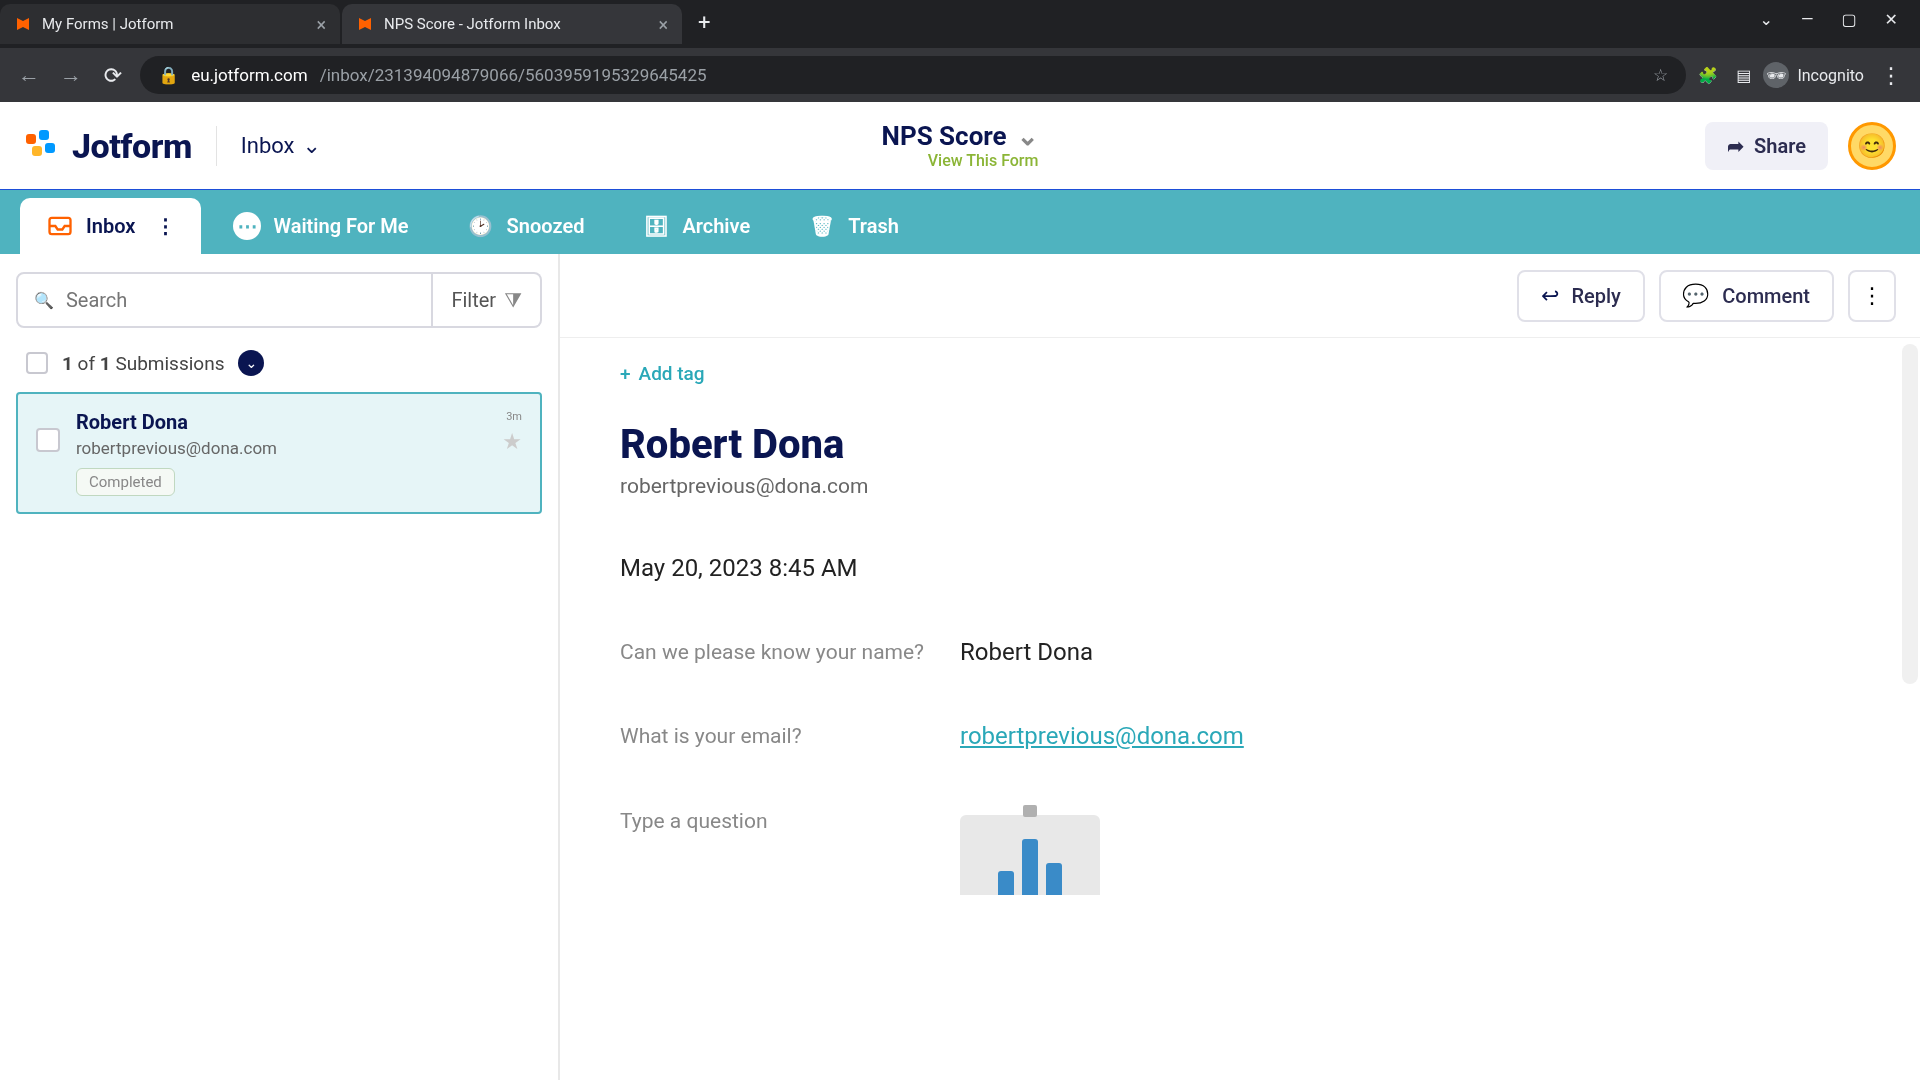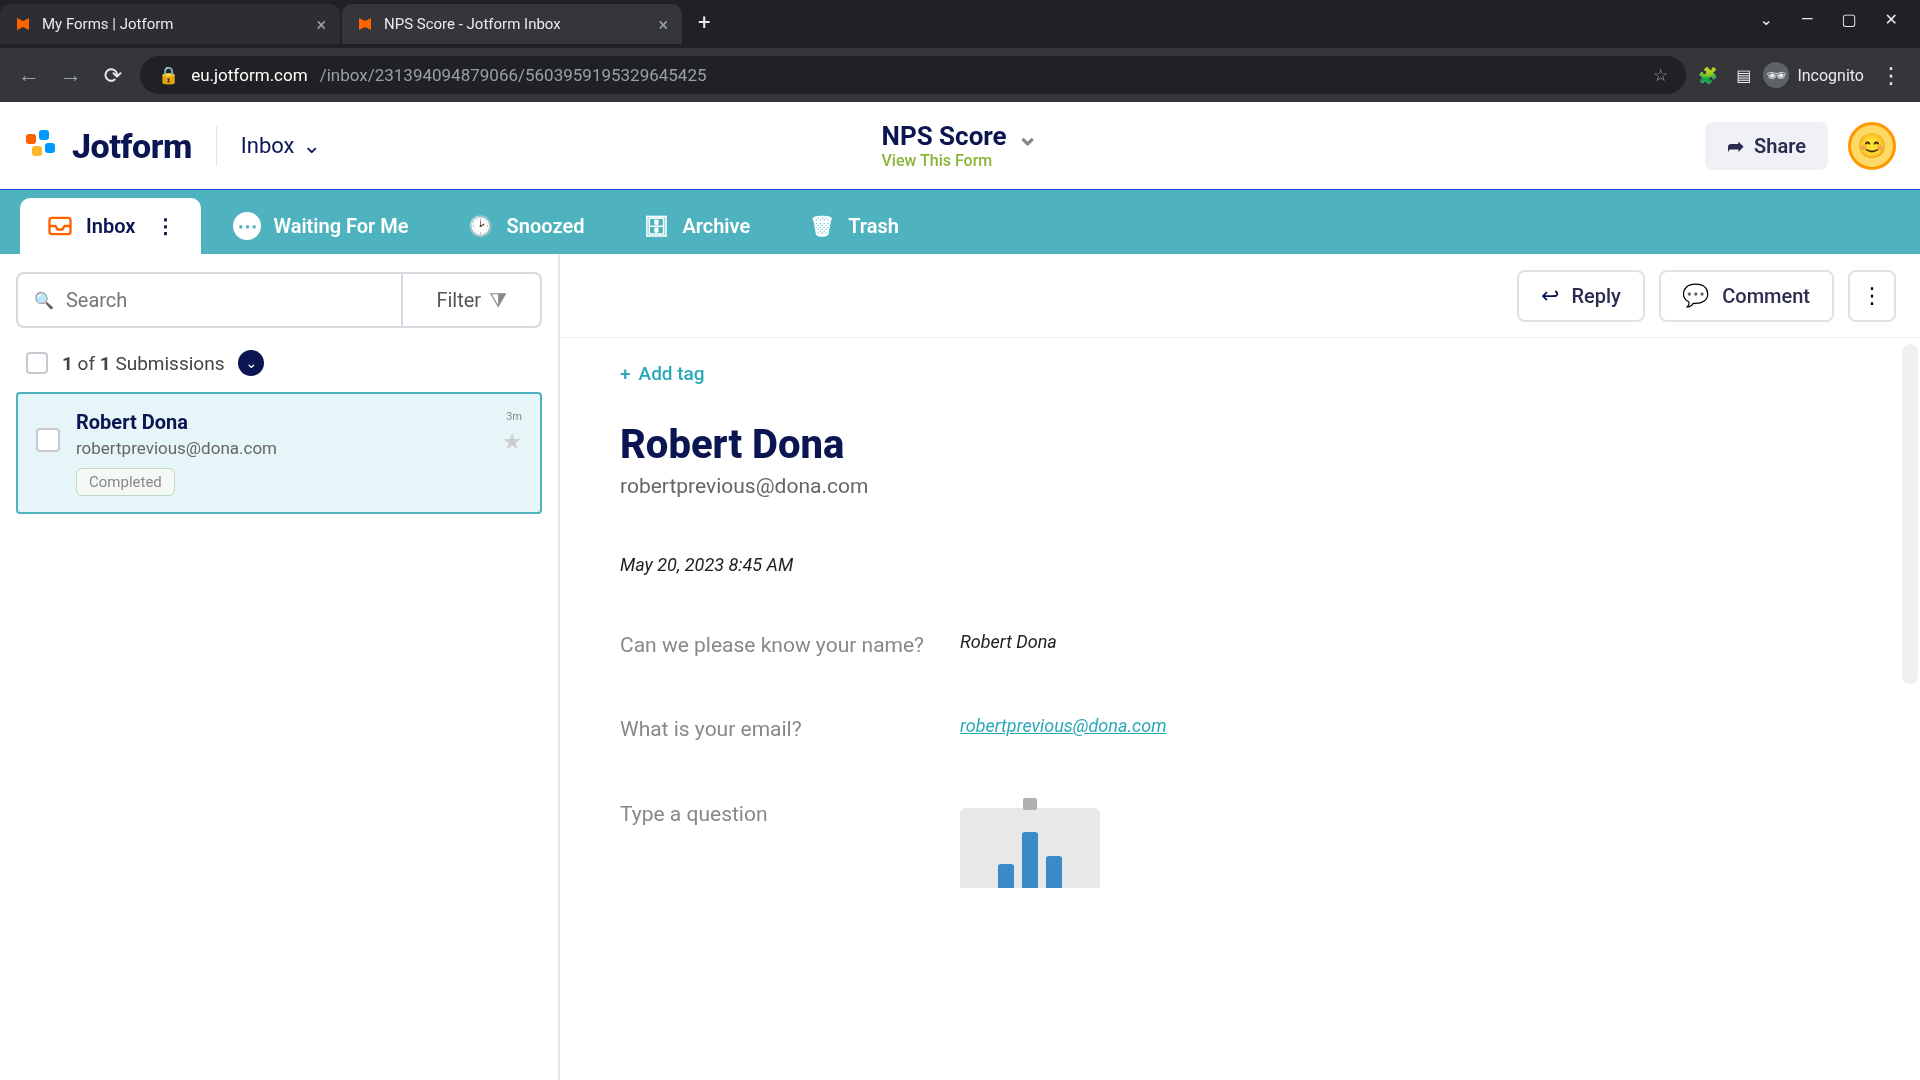--- a/index.html
+++ b/index.html
@@ -28,42 +28,42 @@
 .incognito-badge { display: flex; align-items: center; gap: 8px; color: #e8eaed; font-size: 16px; }
 .incognito-icon { width: 26px; height: 26px; border-radius: 50%; background: #5f6368; display: flex; align-items: center; justify-content: center; }
 
 
 .app-header { height: 88px; background: #fff; display: flex; align-items: center; padding: 0 24px; border-bottom: 1px solid #1d4ed8; }
 .logo { display: flex; align-items: center; gap: 12px; }
 .logo-mark { width: 36px; height: 36px; }
 .logo-text { font-size: 34px; font-weight: 800; color: #0a1551; letter-spacing: -0.5px; }
 .divider { width: 1px; height: 40px; background: #e3e3e3; margin: 0 24px; }
 .inbox-selector { display: flex; align-items: center; gap: 8px; font-size: 22px; color: #0a1551; cursor: pointer; }
-.header-center { position: absolute; left: 50%; transform: translateX(-50%); text-align: left; }
+.header-center { position: absolute; left: 50%; transform: translateX(-50%); text-align: right; }
 .form-title { font-size: 26px; font-weight: 700; color: #0a1551; display: flex; align-items: center; gap: 10px; justify-content: center; }
 .view-form-link { font-size: 16px; color: #8bb536; font-weight: 500; }
 .header-right { margin-left: auto; display: flex; align-items: center; gap: 20px; }
 .share-btn { background: #f0f0f7; border-radius: 8px; padding: 12px 22px; display: flex; align-items: center; gap: 10px; font-size: 20px; font-weight: 600; color: #2c2c50; }
 .avatar { width: 48px; height: 48px; border-radius: 50%; border: 3px solid #ff9800; background: #ffd966; display: flex; align-items: center; justify-content: center; font-size: 24px; }
 
 
 .folder-bar { height: 64px; background: #4fb3bf; display: flex; align-items: flex-end; padding: 0 20px; gap: 6px; }
 .folder-tab { height: 56px; display: flex; align-items: center; gap: 12px; padding: 0 26px; font-size: 20px; font-weight: 600; color: #fff; border-radius: 10px 10px 0 0; cursor: pointer; }
 .folder-tab.active { background: #fff; color: #0a1551; }
 .folder-tab .ficon { width: 28px; height: 28px; display: flex; align-items: center; justify-content: center; border-radius: 6px; }
 .folder-tab.active .ficon { }
 .folder-more { color: #0a1551; font-size: 20px; margin-left: -4px; }
 
 
 .main { display: flex; height: calc(1080px - 48px - 54px - 88px - 64px); }
 .sidebar { width: 560px; border-right: 2px solid #e8e8e8; padding: 18px 16px; }
 .search-row { display: flex; gap: 0; margin-bottom: 22px; }
 .search-box { flex: 1; border: 2px solid #d8d8e0; border-radius: 8px 0 0 8px; height: 56px; display: flex; align-items: center; padding: 0 16px; gap: 12px; }
 .search-box input { border: none; outline: none; font-size: 20px; flex: 1; background: transparent; }
-.filter-btn { border: 2px solid #d8d8e0; border-left: none; border-radius: 0 8px 8px 0; padding: 0 33px; display: flex; align-items: center; gap: 8px; font-size: 20px; color: #555; }
+.filter-btn { border: 2px solid #d8d8e0; border-left: none; border-radius: 0 8px 8px 0; padding: 0 18px; display: flex; align-items: center; gap: 8px; font-size: 20px; color: #555; }
 .filter-icon { color: #888; }
 
 .sub-count-row { display: flex; align-items: center; gap: 14px; padding: 0 10px 16px; font-size: 19px; color: #444; }
 .sub-count-row .checkbox { width: 22px; height: 22px; border: 2px solid #c8c8d0; border-radius: 4px; }
 .sub-count-row b { font-weight: 700; }
 .sort-btn { width: 26px; height: 26px; border-radius: 50%; background: #0a1551; color: #fff; display: flex; align-items: center; justify-content: center; font-size: 14px; }
 
 .submission-item { border: 2px solid #4fb3bf; background: #e6f5f7; border-radius: 4px; padding: 16px 18px; display: flex; gap: 16px; }
 .submission-item .checkbox { width: 24px; height: 24px; border: 2px solid #c8c8d0; border-radius: 4px; background: #fff; margin-top: 18px; flex-shrink: 0; }
 .submission-main { flex: 1; }
@@ -81,21 +81,21 @@
 .tb-btn .bicon { font-size: 22px; }
 .tb-more { border: 2px solid #e0e0e8; border-radius: 8px; width: 48px; height: 52px; display: flex; align-items: center; justify-content: center; font-size: 22px; }
 
 .detail-body { padding: 24px 60px; }
 .add-tag { color: #2aa8b8; font-size: 19px; font-weight: 500; display: flex; align-items: center; gap: 8px; }
 .detail-name { font-size: 40px; font-weight: 800; color: #0a1551; margin-top: 36px; }
 .detail-email { font-size: 21px; color: #666; margin-top: 6px; }
 
 .field-row { display: flex; margin-top: 56px; align-items: flex-start; }
 .field-label { width: 340px; font-size: 21px; color: #888; line-height: 1.35; padding-right: 30px; }
-.field-value { font-size: 18px; color: #222; font-style: italic; }
+.field-value { font-size: 24px; color: #222; }
 .field-value a { color: #2aa8b8; text-decoration: underline; }
 
 .nps-widget { margin-top: 8px; }
 .nps-box { width: 140px; height: 80px; background: #e8e8e8; border-radius: 6px 6px 0 0; position: relative; display: flex; align-items: flex-end; justify-content: center; gap: 8px; padding-bottom: 0; }
 .nps-marker { width: 14px; height: 12px; background: #b0b0b0; position: absolute; top: -10px; left: 50%; transform: translateX(-50%); border-radius: 2px; }
 .nps-bar { width: 16px; background: #3a8bc8; border-radius: 3px 3px 0 0; }
 
 .scroll-track { position: absolute; right: 2px; top: 90px; width: 16px; height: 340px; background: #f0f0f0; border-radius: 8px; }
 </style>
 </head>

